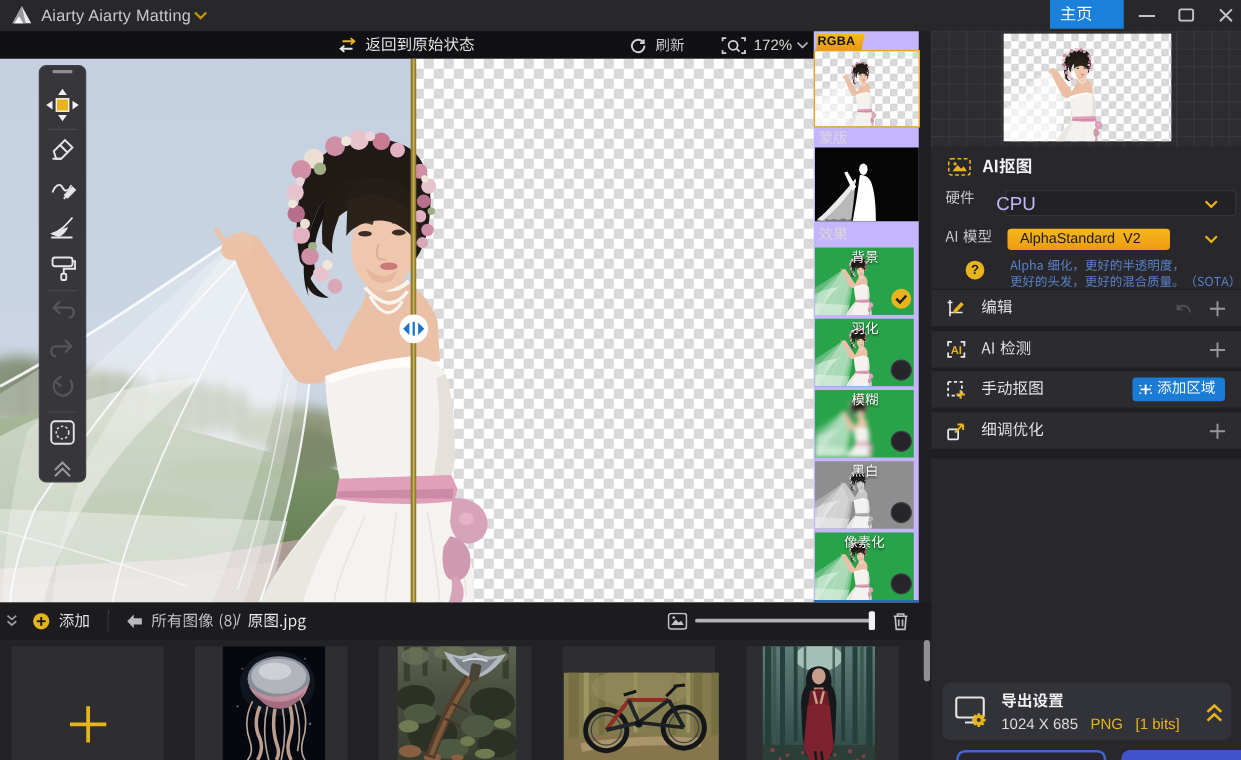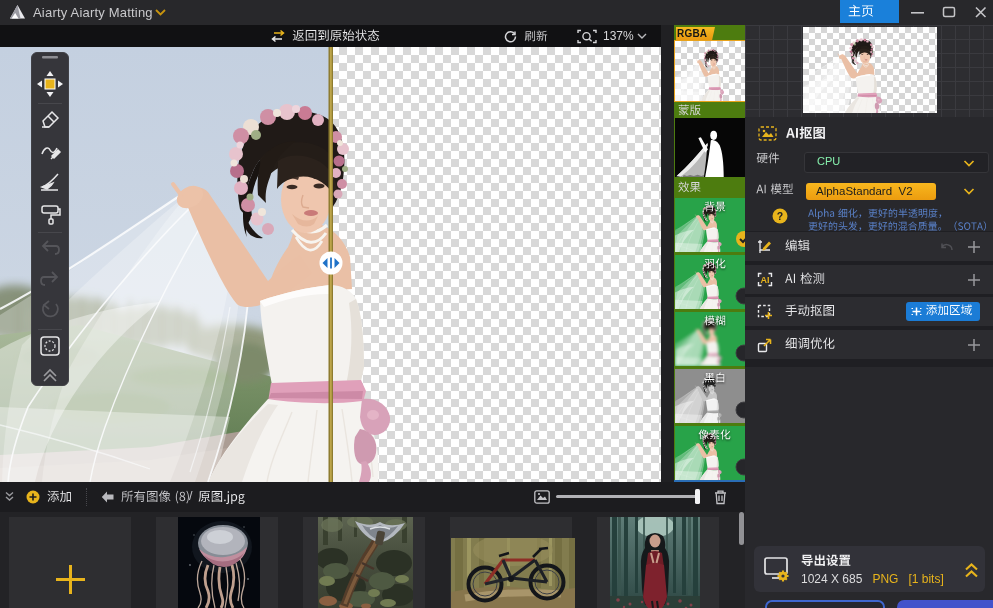--- a/index.html
+++ b/index.html
@@ -53,21 +53,21 @@
 <div style="position:absolute;left:524px;top:5px;"><svg width="24" height="14" viewBox="0 0 24.0 14.4">
         <path d="M7.8 1.7H8.6V8.5H7.8ZM10.2 0.7H11.0V10.3Q11.0 10.8 10.9 11.0Q10.8 11.2 10.5 11.3Q10.3 11.4 9.8 11.5Q9.3 11.5 8.6 11.5Q8.6 11.3 8.5 11.0Q8.4 10.8 8.3 10.6Q8.8 10.6 9.3 10.6Q9.8 10.6 9.9 10.6Q10.1 10.6 10.1 10.5Q10.2 10.5 10.2 10.3ZM4.2 4.3H4.9V11.5H4.2ZM6.2 5.6H6.9V9.2Q6.9 9.5 6.9 9.7Q6.8 9.9 6.6 10.0Q6.4 10.1 6.1 10.1Q5.8 10.1 5.4 10.1Q5.4 9.9 5.3 9.7Q5.3 9.5 5.2 9.4Q5.5 9.4 5.7 9.4Q6.0 9.4 6.0 9.4Q6.1 9.4 6.2 9.3Q6.2 9.3 6.2 9.2ZM1.3 1.2H2.1V5.2Q2.1 5.9 2.1 6.7Q2.0 7.5 1.9 8.3Q1.8 9.1 1.6 9.9Q1.4 10.6 1.0 11.3Q1.0 11.2 0.8 11.1Q0.7 11.0 0.6 10.9Q0.5 10.8 0.3 10.8Q0.7 10.2 0.9 9.5Q1.0 8.8 1.1 8.0Q1.2 7.3 1.2 6.6Q1.3 5.8 1.3 5.2ZM1.7 1.2H6.9V4.3H1.7V3.5H6.0V2.0H1.7ZM2.3 5.6H6.6V6.3H3.0V10.2H2.3Z M19.0 4.5H23.5V5.4H19.0ZM12.7 1.7H18.0V2.5H12.7ZM12.6 6.5H18.1V7.3H12.6ZM12.6 4.5H18.2V5.2H12.6ZM21.3 4.9H22.2V11.5H21.3ZM13.5 2.7 14.2 2.6Q14.4 3.0 14.6 3.4Q14.7 3.9 14.8 4.3L14.0 4.5Q13.9 4.1 13.8 3.6Q13.7 3.2 13.5 2.7ZM16.5 2.6 17.4 2.7Q17.2 3.3 17.0 3.8Q16.7 4.4 16.5 4.8L15.8 4.6Q15.9 4.3 16.1 4.0Q16.2 3.6 16.3 3.2Q16.5 2.9 16.5 2.6ZM22.4 0.7 23.1 1.4Q22.5 1.6 21.8 1.8Q21.1 1.9 20.4 2.1Q19.6 2.2 18.9 2.3Q18.9 2.2 18.8 2.0Q18.7 1.8 18.6 1.6Q19.3 1.5 20.0 1.4Q20.7 1.2 21.3 1.0Q22.0 0.9 22.4 0.7ZM14.6 0.6 15.4 0.4Q15.6 0.8 15.8 1.2Q16.0 1.7 16.1 2.0L15.3 2.2Q15.2 1.9 15.0 1.5Q14.8 1.0 14.6 0.6ZM15.0 4.9H15.8V10.4Q15.8 10.7 15.8 10.8Q15.7 11.0 15.5 11.1Q15.3 11.2 15.0 11.2Q14.7 11.3 14.2 11.3Q14.2 11.1 14.1 10.9Q14.0 10.7 13.9 10.5Q14.3 10.5 14.5 10.5Q14.8 10.5 14.9 10.5Q15.0 10.5 15.0 10.3ZM18.6 1.6H19.5V5.8Q19.5 6.4 19.4 7.2Q19.4 7.9 19.3 8.7Q19.1 9.4 18.9 10.1Q18.6 10.8 18.2 11.4Q18.2 11.3 18.0 11.2Q17.9 11.1 17.8 11.0Q17.6 10.9 17.5 10.9Q18.0 10.1 18.3 9.3Q18.5 8.4 18.6 7.5Q18.6 6.6 18.6 5.8ZM16.3 8.0 16.9 7.7Q17.2 8.1 17.5 8.7Q17.8 9.2 17.9 9.6L17.3 9.9Q17.2 9.6 16.9 9.0Q16.6 8.4 16.3 8.0ZM13.6 7.7 14.4 7.9Q14.1 8.5 13.8 9.2Q13.5 9.8 13.1 10.2Q13.0 10.1 12.8 10.0Q12.6 9.8 12.5 9.7Q12.9 9.3 13.1 8.8Q13.4 8.3 13.6 7.7Z" fill="#cfcfd2"></path>
       </svg></div>
 <svg class="abs" style="left:577px;top:4px" width="20" height="15" viewBox="0 0 20 15">
 <g stroke="#d5d5d8" stroke-width="1.4" fill="none">
 <path d="M1 4 V1.5 H4 M16 1.5 H19 V4 M19 11 V13.5 H16 M4 13.5 H1 V11"></path>
 <circle cx="9.5" cy="7.2" r="3.6"></circle>
         <path d="M12.2 9.9 L14.6 12.3"></path>
       </g>
     </svg>
-<div class="abs" style="left:603px;top:4px;font-size:12px;color:#d8d8da">137%</div>
+<div class="abs" style="left:603px;top:4px;font-size:12px;color:#d8d8da">172%</div>
 <svg class="abs" style="left:637px;top:8px" width="10" height="6" viewBox="0 0 10 6">
       <path d="M1 1 L5 5 L9 1" stroke="#b9b9bc" stroke-width="1.4" fill="none"></path>
     </svg>
 </div>
 <div class="abs" style="left:0;top:47px;width:661px;height:435px;background:#c9d4e2;overflow:hidden">
 <div class="abs checker" style="left:331px;top:0;width:330px;height:435px"></div>
 <svg class="abs" style="left:0;top:0" width="661" height="435" viewBox="0 0 661 435">
 <defs>
 <linearGradient id="sky" x1="0" y1="0" x2="0" y2="1">
  <stop offset="0" stop-color="#c4d0e0"></stop>
@@ -280,21 +280,21 @@
 <rect x="7" y="277" width="24" height="1" fill="#47474c"></rect>
 <g transform="translate(19,294)">
  <rect x="-9" y="-9" width="18" height="18" rx="3" fill="none" stroke="#e6e6e8" stroke-width="1.5"></rect>
  <circle cx="0" cy="0" r="5" fill="none" stroke="#d5d5d8" stroke-width="1.3" stroke-dasharray="2 1.6"></circle>
 </g>
 <g transform="translate(19,320)" fill="none" stroke="#9a9a9e" stroke-width="1.6">
  <path d="M-6 4 L0 -2 L6 4"></path>
       <path d="M-6 9 L0 3 L6 9"></path>
 </g>
 </svg>
-<div class="abs" style="left:674px;top:25px;width:84px;height:560px;background:#4d7c0f">
+<div class="abs" style="left:651px;top:25px;width:84px;height:560px;background:#c4b5fd">
 <div class="abs" style="left:1px;top:2px;width:83px;height:14px;">
       <div class="abs" style="left:1px;top:0;width:39px;height:14px;background:linear-gradient(#f7bb22,#e8960f);clip-path:polygon(0 0,100% 0,92% 100%,0 100%)"></div>
     </div>
 <div class="abs" style="left:3px;top:3px;font-size:10px;font-weight:bold;color:#151515;letter-spacing:0.2px">RGBA</div>
 <div class="abs checker7" style="left:1px;top:16px;width:83px;height:60px;outline:1.5px solid #e8a21a"><svg width="83" height="60" viewBox="0 0 661 435" preserveAspectRatio="none">
         <use href="#figcut"></use>
       </svg></div>
 <div style="position:absolute;left:4px;top:79px;"><svg width="23" height="14" viewBox="0 0 23.0 13.8">
         <path d="M1.1 2.8H10.4V4.6H9.6V3.4H1.9V4.6H1.1ZM1.6 5.3H10.0V5.9H1.6ZM2.7 4.0H8.9V4.6H2.7ZM0.6 1.2H10.9V1.9H0.6ZM3.3 0.5H4.1V2.5H3.3ZM7.3 0.4H8.2V2.5H7.3ZM4.3 6.5 4.9 6.1Q5.8 6.6 6.2 7.3Q6.7 8.0 6.8 8.7Q7.0 9.3 6.8 9.9Q6.7 10.4 6.3 10.7Q6.1 10.9 5.8 11.0Q5.6 11.1 5.3 11.1Q5.1 11.1 4.9 11.0Q4.7 11.0 4.5 11.0Q4.5 10.9 4.4 10.6Q4.3 10.4 4.2 10.3Q4.5 10.3 4.7 10.3Q5.0 10.3 5.1 10.3Q5.3 10.3 5.5 10.3Q5.6 10.2 5.7 10.1Q6.0 9.9 6.1 9.6Q6.1 9.2 6.0 8.7Q5.9 8.1 5.5 7.6Q5.1 7.0 4.3 6.5ZM5.3 5.4 5.9 5.7Q5.3 6.2 4.5 6.6Q3.7 7.0 2.9 7.3Q2.0 7.6 1.2 7.8Q1.1 7.8 1.1 7.6Q1.0 7.5 0.9 7.4Q0.8 7.3 0.7 7.2Q1.5 7.0 2.4 6.8Q3.2 6.5 4.0 6.1Q4.8 5.8 5.3 5.4ZM5.3 6.8 5.8 7.2Q5.4 7.5 4.9 7.8Q4.3 8.1 3.7 8.4Q3.1 8.7 2.5 8.9Q1.9 9.2 1.4 9.3Q1.3 9.2 1.2 9.0Q1.1 8.9 0.9 8.7Q1.5 8.6 2.1 8.4Q2.7 8.2 3.3 7.9Q3.9 7.7 4.4 7.4Q4.9 7.1 5.3 6.8ZM5.9 7.9 6.4 8.3Q6.0 8.7 5.4 9.1Q4.7 9.4 4.0 9.8Q3.3 10.2 2.6 10.4Q1.9 10.7 1.3 10.9Q1.2 10.8 1.1 10.6Q0.9 10.4 0.8 10.3Q1.5 10.2 2.2 9.9Q2.9 9.6 3.6 9.3Q4.3 9.0 4.9 8.6Q5.5 8.2 5.9 7.9ZM7.5 7.4Q7.8 8.0 8.3 8.5Q8.8 9.0 9.4 9.5Q10.0 9.9 10.6 10.2Q10.5 10.2 10.4 10.4Q10.3 10.5 10.2 10.6Q10.1 10.8 10.0 10.9Q9.3 10.5 8.7 10.1Q8.1 9.6 7.6 8.9Q7.1 8.3 6.8 7.7ZM8.8 6.2 9.3 6.9Q8.9 7.1 8.4 7.4Q7.9 7.7 7.4 7.9Q6.9 8.1 6.5 8.3L6.0 7.7Q6.5 7.5 7.0 7.3Q7.5 7.0 7.9 6.8Q8.4 6.5 8.8 6.2Z M13.0 3.6H16.5V4.4H13.0ZM17.5 3.8H21.6V4.6H17.5ZM14.7 0.4H15.5V4.1H14.7ZM13.1 6.1H15.8V11.0H15.1V6.9H13.1ZM12.7 0.7H13.5V5.3Q13.5 6.0 13.5 6.8Q13.4 7.6 13.3 8.3Q13.2 9.1 13.0 9.8Q12.8 10.5 12.5 11.1Q12.4 11.0 12.3 10.9Q12.2 10.8 12.1 10.7Q11.9 10.6 11.8 10.5Q12.1 10.0 12.3 9.3Q12.5 8.7 12.6 8.0Q12.7 7.3 12.7 6.6Q12.7 5.9 12.7 5.3ZM21.4 3.8H21.6L21.7 3.8L22.2 3.9Q22.0 5.8 21.4 7.2Q20.8 8.6 19.9 9.5Q19.0 10.5 17.9 11.1Q17.9 11.0 17.8 10.8Q17.7 10.7 17.6 10.6Q17.5 10.4 17.4 10.4Q18.4 9.9 19.2 9.0Q20.0 8.2 20.6 6.9Q21.2 5.6 21.4 4.0ZM18.8 4.3Q19.0 5.7 19.5 6.9Q20.0 8.1 20.8 9.0Q21.5 9.9 22.6 10.4Q22.5 10.5 22.4 10.6Q22.3 10.7 22.2 10.8Q22.1 10.9 22.0 11.1Q20.9 10.5 20.2 9.5Q19.4 8.6 18.9 7.3Q18.4 6.0 18.1 4.5ZM21.9 0.6 22.4 1.3Q21.7 1.4 20.8 1.6Q20.0 1.7 19.1 1.8Q18.2 1.9 17.3 2.0Q17.3 1.8 17.2 1.6Q17.1 1.4 17.1 1.2Q17.9 1.2 18.8 1.1Q19.7 1.0 20.5 0.8Q21.3 0.7 21.9 0.6ZM17.1 1.2H17.9V5.2Q17.9 5.9 17.8 6.7Q17.8 7.5 17.7 8.3Q17.6 9.0 17.4 9.8Q17.1 10.5 16.8 11.1Q16.7 11.0 16.6 10.9Q16.4 10.8 16.3 10.8Q16.2 10.7 16.1 10.6Q16.4 10.0 16.6 9.4Q16.8 8.7 16.9 8.0Q17.0 7.3 17.0 6.6Q17.1 5.9 17.1 5.2Z" fill="#d8d8da"></path>
       </svg></div>
@@ -368,21 +368,21 @@
 <path d="M4 12 L8 7 L11 10 L13 8 L15.5 12 Z" fill="#e8b41c"></path>
       <circle cx="6" cy="6" r="1.3" fill="#e8b41c"></circle>
     </svg>
 <div style="position:absolute;left:41px;top:101px;"><svg width="40" height="16" viewBox="0 0 40.1 16.2">
         <path d="M-0.1 11.9 3.1 1.9H5.5L8.7 11.9H6.6L5.2 6.7Q5.0 5.9 4.7 5.0Q4.5 4.2 4.3 3.4H4.3Q4.1 4.2 3.8 5.0Q3.6 5.9 3.4 6.7L2.0 11.9ZM1.9 9.3V7.8H6.7V9.3Z M9.9 11.9V1.9H11.9V11.9Z M13.5 7.3Q14.4 7.1 15.6 6.8Q16.8 6.5 18.1 6.2L18.3 7.7Q17.1 8.0 16.0 8.3Q14.8 8.6 13.9 8.8ZM13.6 3.0H18.1V4.5H13.6ZM15.2 0.4H16.8V11.3Q16.8 11.9 16.7 12.2Q16.5 12.5 16.2 12.7Q15.9 12.9 15.4 12.9Q14.8 13.0 14.1 13.0Q14.1 12.7 14.0 12.3Q13.8 11.8 13.7 11.5Q14.1 11.5 14.5 11.5Q14.8 11.5 15.0 11.5Q15.1 11.5 15.2 11.5Q15.2 11.4 15.2 11.3ZM25.9 1.1V2.6H20.2V11.1H26.2V12.6H18.6V1.1ZM20.2 4.1 21.4 3.3Q22.0 4.0 22.6 4.9Q23.3 5.7 23.9 6.5Q24.4 7.4 24.9 8.2Q25.4 8.9 25.7 9.6L24.4 10.5Q24.1 9.9 23.6 9.1Q23.2 8.3 22.6 7.4Q22.0 6.6 21.4 5.7Q20.8 4.8 20.2 4.1ZM24.1 3.1 25.6 3.5Q25.1 4.9 24.4 6.2Q23.7 7.6 22.9 8.7Q22.2 9.9 21.4 10.8Q21.2 10.6 21.0 10.4Q20.8 10.2 20.6 10.0Q20.3 9.8 20.1 9.7Q21.0 8.9 21.7 7.9Q22.4 6.8 23.0 5.6Q23.6 4.4 24.1 3.1Z M27.6 0.9H39.2V13.1H37.5V2.4H29.1V13.1H27.6ZM28.5 11.2H38.4V12.6H28.5ZM31.4 8.3 32.1 7.4Q32.7 7.5 33.3 7.6Q33.9 7.8 34.5 8.0Q35.1 8.2 35.5 8.4L34.8 9.4Q34.4 9.2 33.8 9.0Q33.3 8.8 32.6 8.6Q32.0 8.4 31.4 8.3ZM32.1 2.3 33.4 2.8Q33.0 3.4 32.5 4.0Q32.0 4.5 31.4 5.0Q30.8 5.5 30.3 5.9Q30.1 5.8 29.9 5.6Q29.8 5.4 29.6 5.2Q29.3 5.0 29.2 4.9Q30.0 4.5 30.8 3.8Q31.6 3.1 32.1 2.3ZM35.7 3.4H35.9L36.2 3.3L37.1 3.9Q36.5 4.7 35.7 5.4Q34.9 6.1 33.9 6.6Q32.9 7.2 31.9 7.6Q30.8 8.0 29.7 8.3Q29.6 8.1 29.5 7.8Q29.4 7.6 29.2 7.3Q29.1 7.1 29.0 7.0Q30.0 6.8 31.0 6.4Q32.0 6.1 32.9 5.7Q33.8 5.3 34.6 4.7Q35.3 4.2 35.7 3.6ZM31.8 4.3Q32.4 5.0 33.4 5.5Q34.3 6.0 35.4 6.3Q36.5 6.7 37.7 6.9Q37.5 7.1 37.2 7.5Q37.0 7.8 36.8 8.1Q35.6 7.8 34.5 7.4Q33.3 6.9 32.3 6.3Q31.4 5.6 30.7 4.9ZM32.1 3.4H36.1V4.6H31.3ZM30.2 10.0 30.9 9.0Q31.6 9.0 32.4 9.1Q33.1 9.3 33.9 9.4Q34.6 9.6 35.3 9.8Q35.9 9.9 36.5 10.1L35.7 11.2Q35.1 11.0 34.1 10.8Q33.2 10.5 32.2 10.3Q31.1 10.1 30.2 10.0Z" fill="#f2f2f4"></path>
       </svg></div>
 <div style="position:absolute;left:11px;top:127px;"><svg width="24" height="14" viewBox="0 0 24.0 14.4">
         <path d="M4.9 1.0H11.4V1.8H4.9ZM5.9 7.8Q6.6 9.2 8.0 9.9Q9.5 10.6 11.6 10.8Q11.5 10.8 11.4 11.0Q11.3 11.1 11.2 11.3Q11.1 11.4 11.1 11.5Q9.6 11.4 8.5 10.9Q7.3 10.5 6.5 9.8Q5.7 9.1 5.2 8.0ZM7.7 1.4H8.5V6.2Q8.5 6.8 8.5 7.4Q8.4 8.1 8.2 8.7Q8.0 9.3 7.6 9.8Q7.2 10.3 6.5 10.8Q5.8 11.2 4.9 11.5Q4.8 11.4 4.7 11.3Q4.6 11.2 4.5 11.1Q4.4 10.9 4.3 10.8Q5.3 10.6 5.9 10.2Q6.5 9.8 6.9 9.3Q7.2 8.9 7.4 8.4Q7.6 7.8 7.6 7.3Q7.7 6.7 7.7 6.2ZM6.0 5.6V6.8H10.3V5.6ZM6.0 3.7V4.9H10.3V3.7ZM5.2 3.0H11.2V7.5H5.2ZM0.6 1.1H4.7V1.9H0.6ZM1.9 4.8H4.6V10.0H1.9V9.2H3.8V5.6H1.9ZM2.2 1.5 3.0 1.7Q2.8 2.8 2.5 3.9Q2.2 5.0 1.8 5.9Q1.3 6.9 0.8 7.6Q0.8 7.5 0.7 7.3Q0.6 7.1 0.5 6.9Q0.5 6.7 0.4 6.6Q1.1 5.7 1.5 4.4Q1.9 3.0 2.2 1.5ZM1.4 4.8H2.2V11.0H1.4Z M19.2 0.6H20.1V11.5H19.2ZM17.2 1.1 18.0 1.3Q17.9 2.1 17.6 2.9Q17.4 3.7 17.1 4.4Q16.8 5.1 16.5 5.7Q16.4 5.6 16.3 5.5Q16.1 5.4 16.0 5.3Q15.8 5.2 15.7 5.2Q16.1 4.7 16.3 4.0Q16.6 3.4 16.8 2.6Q17.1 1.9 17.2 1.1ZM17.3 2.9H22.9V3.8H17.1ZM15.8 6.5H23.4V7.4H15.8ZM15.2 0.5 16.1 0.8Q15.7 1.8 15.2 2.8Q14.7 3.8 14.1 4.7Q13.5 5.5 12.9 6.2Q12.9 6.1 12.8 5.9Q12.7 5.8 12.6 5.6Q12.5 5.4 12.4 5.3Q12.9 4.7 13.5 4.0Q14.0 3.2 14.4 2.3Q14.9 1.4 15.2 0.5ZM14.0 3.6 14.9 2.8 14.9 2.8V11.5H14.0Z" fill="#cbcbce"></path>
       </svg></div>
 <div class="abs" style="left:59px;top:127px;width:185px;height:21px;background:#222226;border:1px solid #353539;border-radius:3px"></div>
-<div class="abs" style="left:72px;top:130px;font-size:11px;color:#86efac">CPU</div>
+<div class="abs" style="left:52px;top:130px;font-size:15px;color:#c4b5fd">CPU</div>
 <svg class="abs" style="left:218px;top:135px" width="12" height="7" viewBox="0 0 12 7">
       <path d="M1.5 1 L6 5.5 L10.5 1" stroke="#e8b41c" stroke-width="1.7" fill="none"></path>
     </svg>
 <div style="position:absolute;left:11px;top:158px;"><svg width="38" height="14" viewBox="0 0 38.4 14.4">
         <path d="M0.0 10.6 3.0 1.8H4.3L7.2 10.6H6.1L4.5 5.6Q4.3 4.9 4.1 4.2Q3.9 3.4 3.6 2.7H3.6Q3.4 3.4 3.2 4.2Q3.0 4.9 2.7 5.6L1.2 10.6ZM1.6 7.9V7.0H5.7V7.9Z M8.5 10.6V1.8H9.6V10.6Z M18.7 1.5H25.8V2.2H18.7ZM18.5 8.1H25.7V8.9H18.5ZM20.5 0.5H21.3V3.1H20.5ZM23.2 0.5H24.1V3.1H23.2ZM20.1 5.6V6.4H24.3V5.6ZM20.1 4.1V4.9H24.3V4.1ZM19.2 3.4H25.1V7.1H19.2ZM21.7 7.0H22.6Q22.5 7.9 22.3 8.6Q22.1 9.3 21.6 9.9Q21.2 10.4 20.5 10.8Q19.8 11.3 18.6 11.5Q18.6 11.4 18.4 11.1Q18.3 10.9 18.2 10.8Q19.2 10.6 19.9 10.2Q20.5 9.9 20.9 9.4Q21.3 8.9 21.4 8.3Q21.6 7.7 21.7 7.0ZM22.8 8.3Q23.2 9.3 24.0 9.9Q24.8 10.5 26.0 10.8Q25.9 10.9 25.8 11.0Q25.7 11.1 25.6 11.3Q25.5 11.4 25.5 11.5Q24.2 11.2 23.3 10.4Q22.4 9.6 22.0 8.5ZM15.0 2.8H18.6V3.6H15.0ZM16.5 0.5H17.4V11.5H16.5ZM16.6 3.3 17.1 3.5Q17.0 4.2 16.8 5.0Q16.6 5.8 16.4 6.6Q16.1 7.3 15.9 8.0Q15.6 8.6 15.3 9.1Q15.2 8.9 15.1 8.8Q15.1 8.6 15.0 8.5Q14.9 8.3 14.8 8.2Q15.1 7.8 15.3 7.2Q15.6 6.7 15.9 6.0Q16.1 5.3 16.3 4.7Q16.5 4.0 16.6 3.3ZM17.3 4.1Q17.4 4.2 17.6 4.5Q17.9 4.9 18.1 5.3Q18.3 5.7 18.5 6.0Q18.7 6.3 18.8 6.5L18.2 7.1Q18.1 6.9 18.0 6.5Q17.8 6.1 17.6 5.7Q17.4 5.3 17.2 5.0Q17.0 4.6 16.9 4.4Z M27.6 1.0H33.0V1.8H27.6ZM27.2 3.4H33.3V4.2H27.2ZM27.0 10.3H37.8V11.1H27.0ZM28.2 7.9H36.6V8.7H28.2ZM31.1 1.3H31.9V6.8H31.1ZM32.0 6.6H32.9V10.8H32.0ZM34.0 1.2H34.9V5.2H34.0ZM36.3 0.6H37.1V5.9Q37.1 6.3 37.0 6.5Q36.9 6.7 36.7 6.8Q36.4 6.9 36.0 6.9Q35.5 6.9 34.9 6.9Q34.8 6.8 34.8 6.5Q34.7 6.3 34.6 6.1Q35.1 6.1 35.5 6.1Q35.9 6.1 36.0 6.1Q36.2 6.1 36.2 6.1Q36.3 6.0 36.3 5.9ZM28.8 1.3H29.6V3.3Q29.6 4.0 29.4 4.7Q29.3 5.3 28.9 6.0Q28.5 6.6 27.7 7.1Q27.7 7.0 27.5 6.9Q27.4 6.8 27.3 6.7Q27.2 6.5 27.1 6.5Q27.8 6.0 28.2 5.5Q28.5 5.0 28.6 4.4Q28.8 3.9 28.8 3.3Z" fill="#cbcbce"></path>
       </svg></div>
 <div class="abs" style="left:61px;top:158px;width:130px;height:17px;background:linear-gradient(#f8b71e,#ec9c0f);border-radius:3px"></div>
 <div class="abs" style="left:71px;top:160px;font-size:11.5px;font-weight:normal;color:#1c1c1c">AlphaStandard&nbsp;&nbsp;V2</div>
 <svg class="abs" style="left:218px;top:163px" width="12" height="7" viewBox="0 0 12 7">
       <path d="M1.5 1 L6 5.5 L10.5 1" stroke="#e8b41c" stroke-width="1.7" fill="none"></path>

